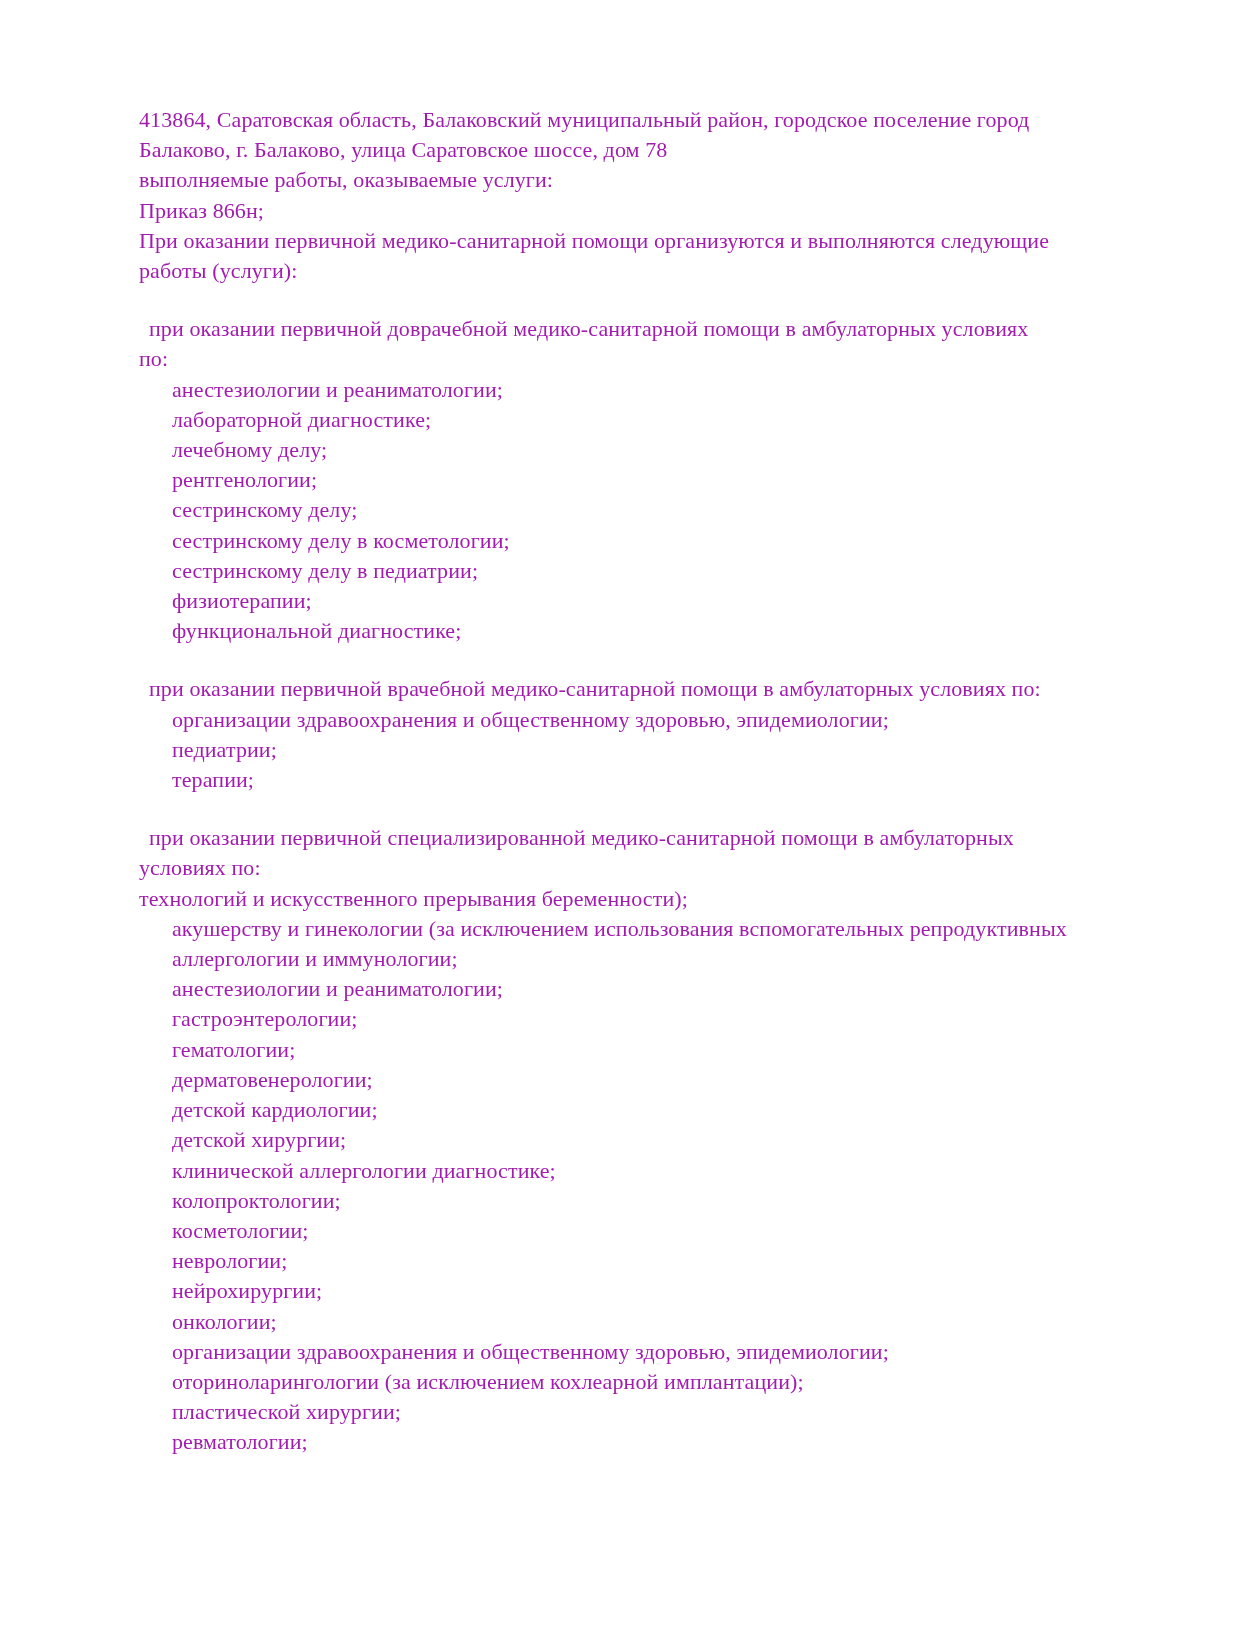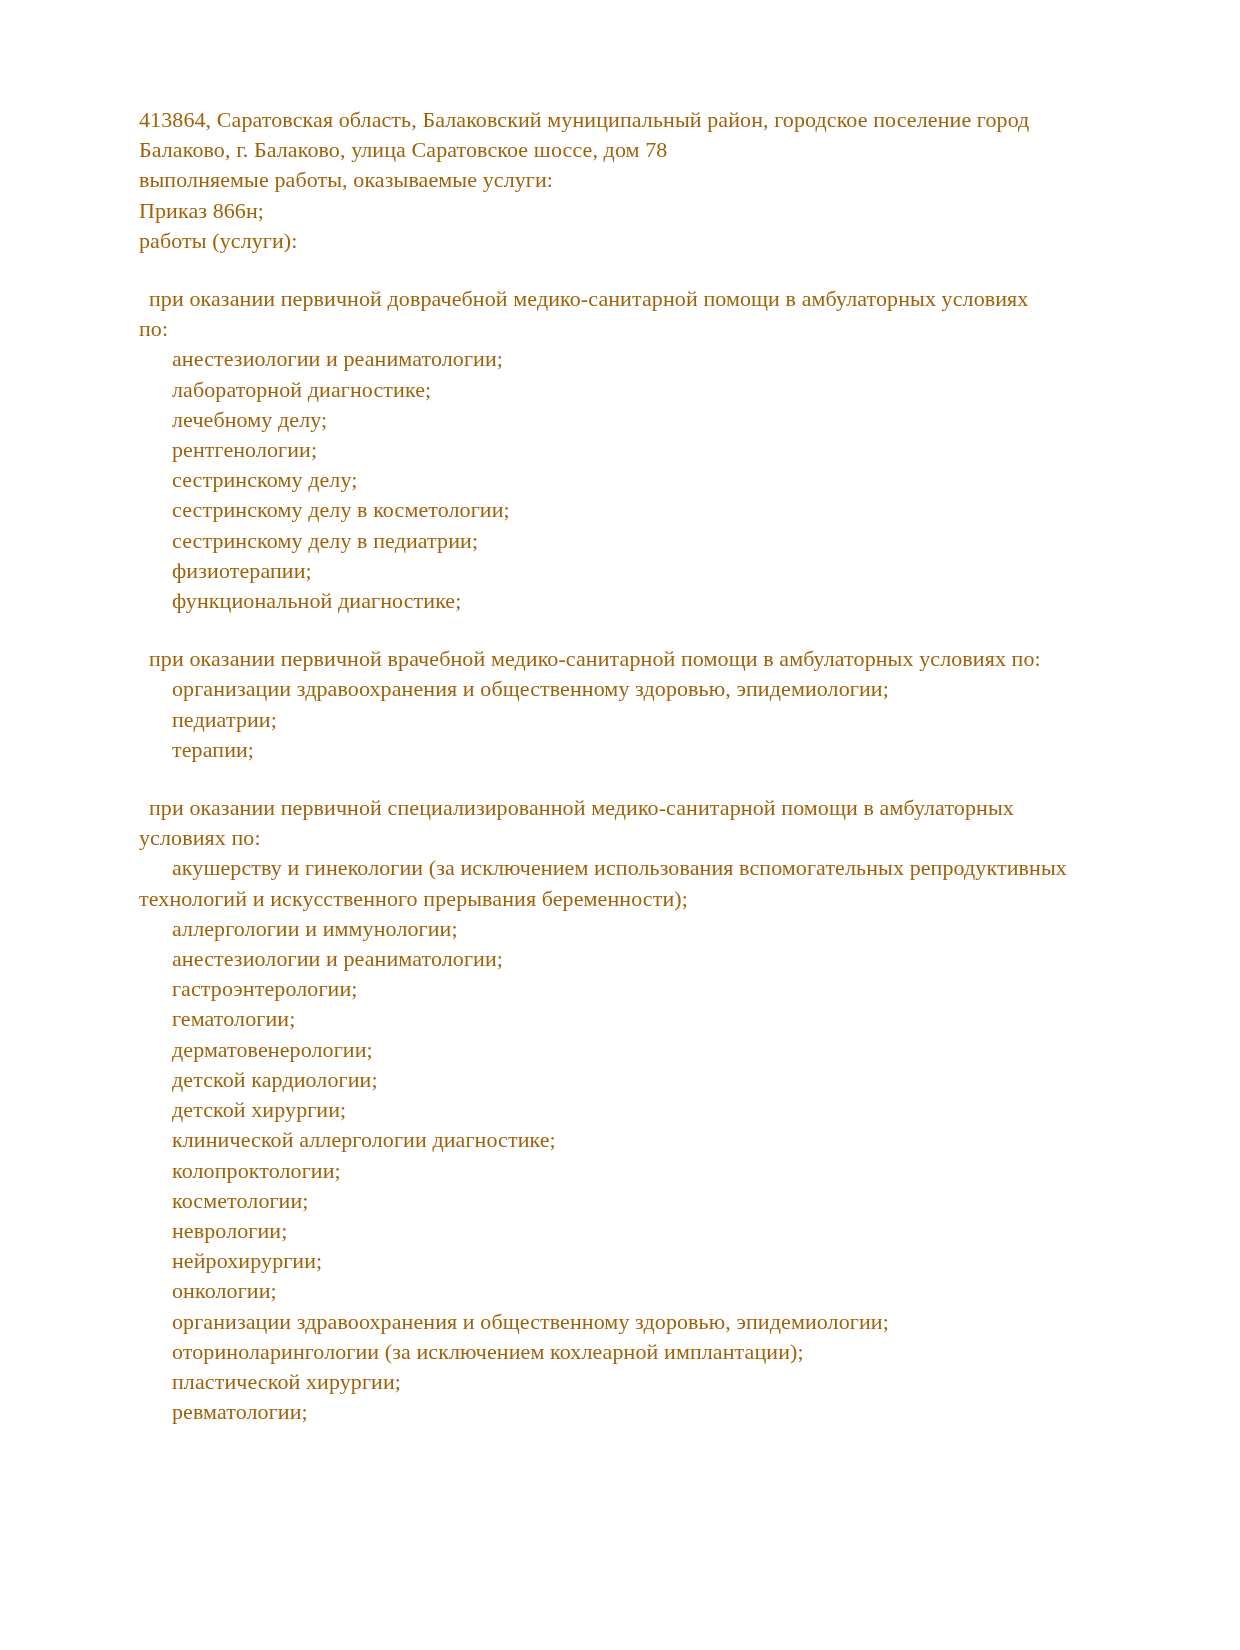--- a/index.html
+++ b/index.html
@@ -13,21 +13,21 @@
     width: 1240px;
     height: 1650px;
     background: #ffffff;
     overflow: hidden;
   }
   .doc-text {
     position: absolute;
     left: 139px;
     top: 105px;
     width: 1020px;
-    color: #a16207;
+    color: #a21caf;
     font-family: "Liberation Serif", "DejaVu Serif", serif;
     font-size: 22px;
     line-height: 30.2px;
     letter-spacing: 0.1px;
   }
   .line {
     white-space: pre;
   }
   .indent-0 { padding-left: 0; }
   .indent-1 { padding-left: 10px; margin-top: 28px; }
@@ -35,40 +35,41 @@
 </style>
 </head>
 <body>
 
 <div class="page">
   <div class="doc-text" id="doc-text">
       <div class="line indent-0">413864, Саратовская область, Балаковский муниципальный район, городское поселение город</div>
       <div class="line indent-0">Балаково, г. Балаково, улица Саратовское шоссе, дом 78</div>
       <div class="line indent-0">выполняемые работы, оказываемые услуги:</div>
       <div class="line indent-0">Приказ 866н;</div>
+      <div class="line indent-0">При оказании первичной медико-санитарной помощи организуются и выполняются следующие</div>
       <div class="line indent-0">работы (услуги):</div>
       <div class="line indent-1">при оказании первичной доврачебной медико-санитарной помощи в амбулаторных условиях</div>
       <div class="line indent-0">по:</div>
       <div class="line indent-2">анестезиологии и реаниматологии;</div>
       <div class="line indent-2">лабораторной диагностике;</div>
       <div class="line indent-2">лечебному делу;</div>
       <div class="line indent-2">рентгенологии;</div>
       <div class="line indent-2">сестринскому делу;</div>
       <div class="line indent-2">сестринскому делу в косметологии;</div>
       <div class="line indent-2">сестринскому делу в педиатрии;</div>
       <div class="line indent-2">физиотерапии;</div>
       <div class="line indent-2">функциональной диагностике;</div>
       <div class="line indent-1">при оказании первичной врачебной медико-санитарной помощи в амбулаторных условиях по:</div>
       <div class="line indent-2">организации здравоохранения и общественному здоровью, эпидемиологии;</div>
       <div class="line indent-2">педиатрии;</div>
       <div class="line indent-2">терапии;</div>
       <div class="line indent-1">при оказании первичной специализированной медико-санитарной помощи в амбулаторных</div>
       <div class="line indent-0">условиях по:</div>
+      <div class="line indent-0">технологий и искусственного прерывания беременности);</div>
       <div class="line indent-2">акушерству и гинекологии (за исключением использования вспомогательных репродуктивных</div>
-      <div class="line indent-0">технологий и искусственного прерывания беременности);</div>
       <div class="line indent-2">аллергологии и иммунологии;</div>
       <div class="line indent-2">анестезиологии и реаниматологии;</div>
       <div class="line indent-2">гастроэнтерологии;</div>
       <div class="line indent-2">гематологии;</div>
       <div class="line indent-2">дерматовенерологии;</div>
       <div class="line indent-2">детской кардиологии;</div>
       <div class="line indent-2">детской хирургии;</div>
       <div class="line indent-2">клинической аллергологии диагностике;</div>
       <div class="line indent-2">колопроктологии;</div>
       <div class="line indent-2">косметологии;</div>

